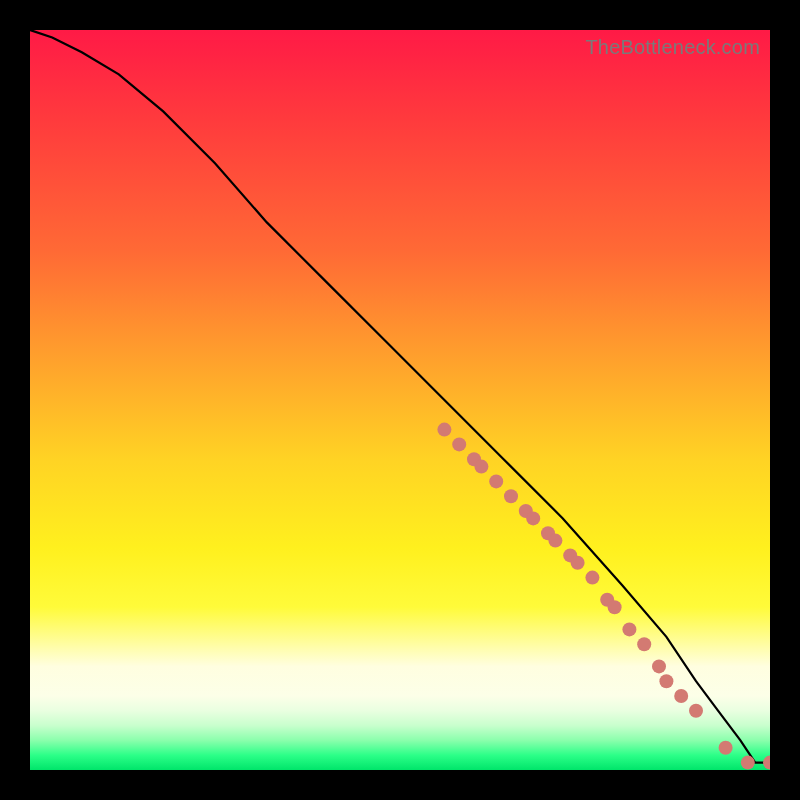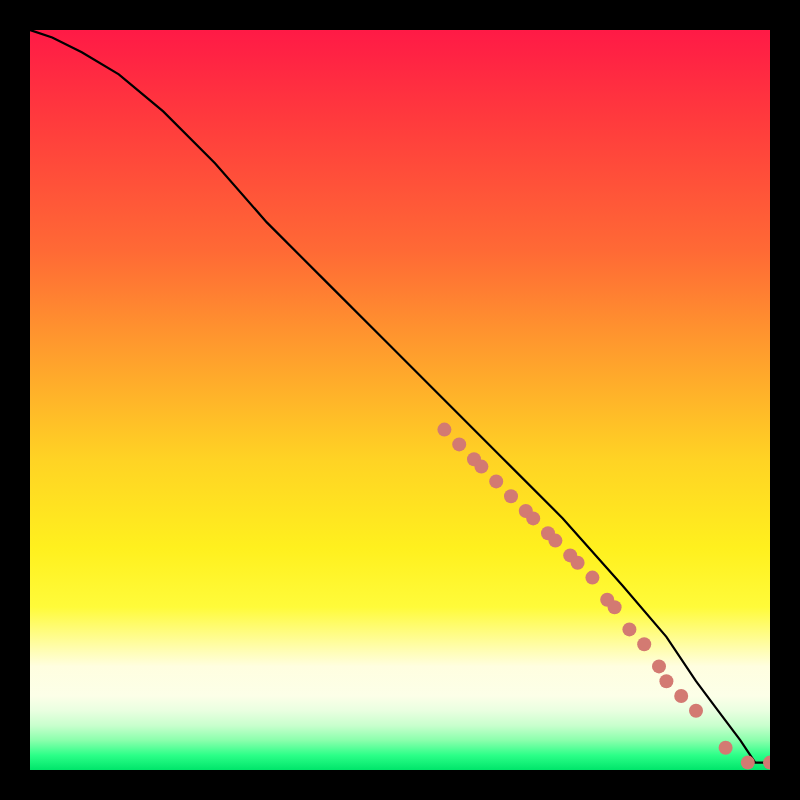--- a/index.html
+++ b/index.html
@@ -58,20 +58,21 @@
     top: 0;
     width: 740px;
     height: 740px;
   }
 </style>
 </head>
 <body>
 
 <div class="stage">
   <div class="plot">
+    <div class="watermark">TheBottleneck.com</div>
     <svg class="overlay" viewBox="0 0 740 740">
       <g id="curve-layer">
           <path d="M0.0 0.0 L22.2 7.4 L51.8 22.2 L88.8 44.4 L133.2 81.4 L185.0 133.2 L236.8 192.4 L296.0 251.6 L355.2 310.8 L414.4 370.0 L473.6 429.2 L532.8 488.4 L592.0 555.0 L636.4 606.8 L666.0 651.2 L688.2 680.8 L710.4 710.4 L725.2 732.6 L740.0 732.6" fill="none" stroke="#000000" stroke-width="2.2" stroke-linecap="round"></path>
         </g>
       <g id="marker-layer">
           <circle cx="414.4" cy="399.6" r="7" fill="#d37a72"></circle>
           <circle cx="429.2" cy="414.4" r="7" fill="#d37a72"></circle>
           <circle cx="444.0" cy="429.2" r="7" fill="#d37a72"></circle>
           <circle cx="451.4" cy="436.6" r="7" fill="#d37a72"></circle>
           <circle cx="466.2" cy="451.4" r="7" fill="#d37a72"></circle>

